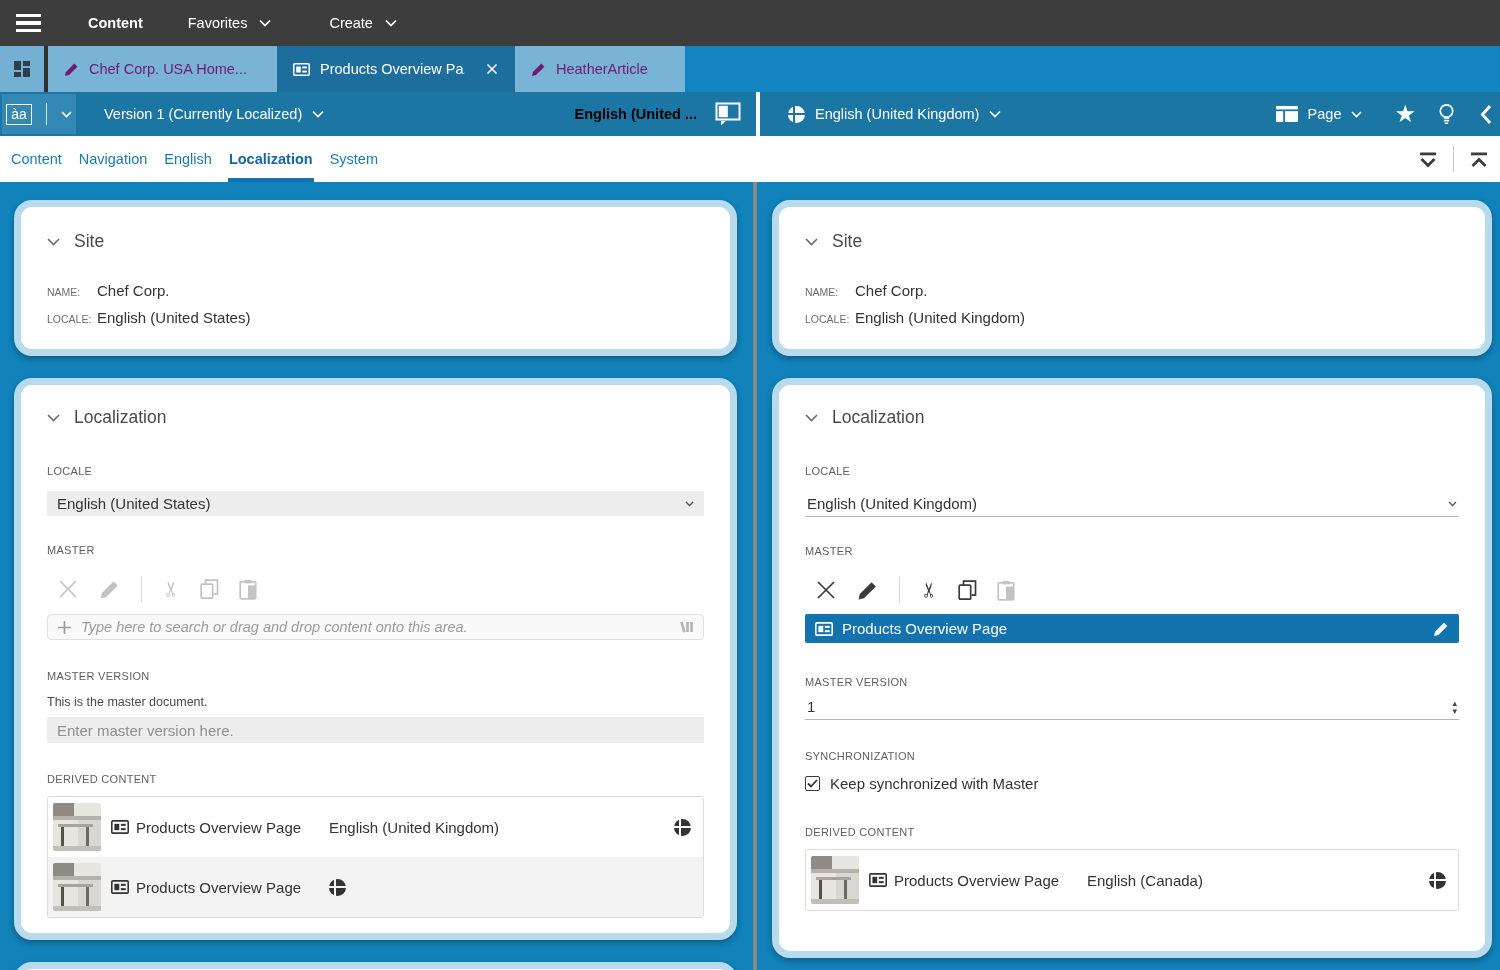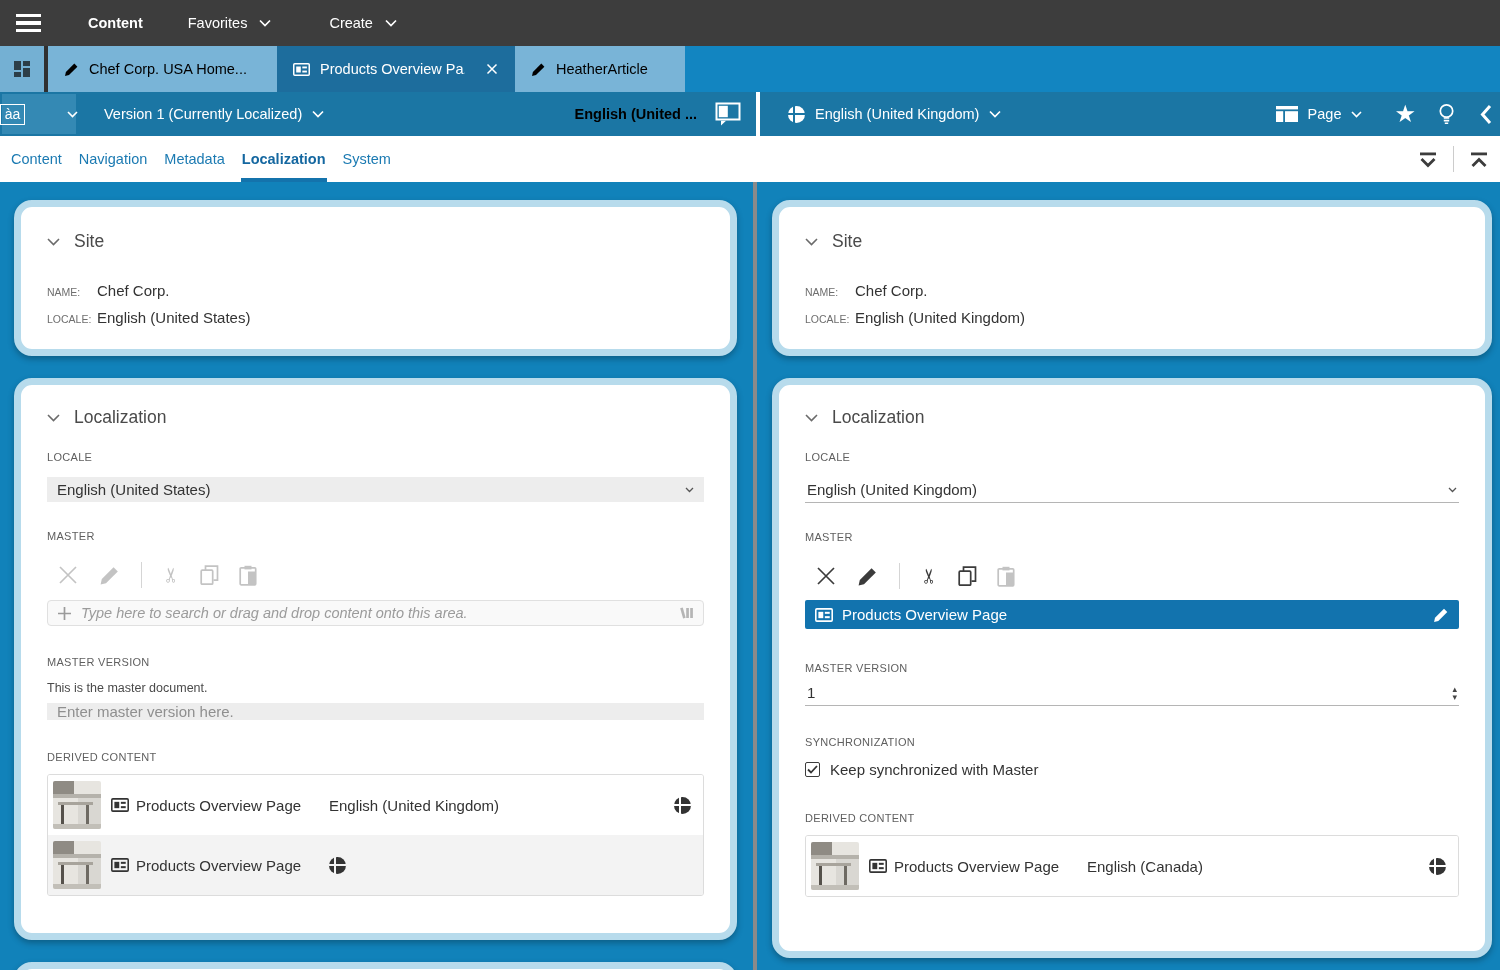--- a/index.html
+++ b/index.html
@@ -12,32 +12,32 @@
   .hamburger { width:56px; display:flex; flex-direction:column; gap:4px; align-items:center; cursor:pointer; }
   .hamburger span { display:block; width:25px; height:3.5px; background:#fff; }
   .menu-item { display:flex; align-items:center; gap:12px; font-size:14.5px; cursor:pointer; }
   .menu-item.bold { font-weight:bold; }
   .chev { display:inline-flex; }
 
   
   .tabrow { position:absolute; top:46px; left:0; right:0; height:46px; background:#1285c1; display:flex; }
   .tab-icon-cell { width:44px; background:#74b0d3; display:flex; align-items:center; justify-content:center; color:#2c3e48; cursor:pointer; }
   .tab-sep { width:4px; background:#303030; }
-  .tab { display:flex; align-items:center; gap:10px; padding:0 16px; font-size:14.5px; color:#000000; cursor:pointer; }
+  .tab { display:flex; align-items:center; gap:10px; padding:0 16px; font-size:14.5px; color:#701a75; cursor:pointer; }
   .tab.light { background:#79b4d7; }
   .tab.active { background:#1d6d9d; color:#fff; }
   .tab .close { margin-left:10px; display:inline-flex; }
   .tab-label { white-space:nowrap; overflow:hidden; }
 
   
   .toolbar { position:absolute; top:92px; left:0; right:0; height:44px; background:#1b76a4; display:flex; color:#fff; }
   .tb-left { width:756px; display:flex; align-items:center; }
   .tb-divider { width:4px; background:#fff; height:100%; }
   .tb-right { flex:1; display:flex; align-items:center; }
-  .aa-btn { margin-left:2px; height:40px; width:74px; background:#3489b4; display:flex; align-items:center; justify-content:center; gap:21px; cursor:pointer; }
+  .aa-btn { margin-left:2px; height:40px; width:74px; background:#3489b4; display:flex; align-items:center; justify-content:center; gap:14px; cursor:pointer; }
   .aa-box { border:1.5px solid #fff; padding:1px 4px 2px 4px; font-size:14px; line-height:16px; }
   .aa-sep { width:1px; height:22px; background:#cfe4ef; }
   .tb-label { font-size:14.5px; }
   .tb-group { display:flex; align-items:center; gap:10px; cursor:pointer; }
   .site-locale { font-weight:bold; color:#000000; font-size:14.5px; }
   .spacer { flex:1; }
   .tb-icon { display:inline-flex; align-items:center; justify-content:center; cursor:pointer; }
 
   .globe { width:17px; height:17px; border-radius:50%; background:currentColor; position:relative; flex:none; }
   .globe::before { content:''; position:absolute; left:0; right:0; top:7px; height:2.5px; background:var(--slit,#fff); }
@@ -65,42 +65,42 @@
 
   .card-header { display:flex; align-items:center; gap:14px; font-size:17.5px; color:#4a4a4a; cursor:pointer; }
   .card-header .hchev { color:#6b6b6b; display:inline-flex; }
 
   .kv { display:flex; align-items:baseline; margin-top:10px; }
   .kv .k { width:50px; font-size:10.5px; color:#6e6e6e; flex:none; }
   .kv .v { font-size:15px; color:#333; }
   .kv.first { margin-top:30px; }
 
   .flabel { font-size:11px; color:#5f5f5f; letter-spacing:.3px; }
-  .mt-label1 { margin-top:23px; }
+  .mt-label1 { margin-top:37px; }
 
   .select { margin-top:14px; height:25px; background:#ededed; display:flex; align-items:center; padding:0 10px; font-size:15px; color:#333; cursor:pointer; }
   .select .sel-chev { margin-left:auto; color:#555; display:inline-flex; }
   .select.underline { background:#fff; border-bottom:1px solid #b5b5b5; padding:0 2px; height:26px; }
 
   .icon-row { margin-top:18px; height:30px; display:flex; align-items:center; gap:20px; padding-left:10px; }
   .icon-row .vsep { width:1px; height:26px; background:#d5d5d5; margin:0 1px; }
   .ic { display:inline-flex; align-items:center; justify-content:center; cursor:pointer; }
   .ic.disabled { color:#c3c3c3 !important; cursor:default; }
   .ic.dark { color:#3b3b3b; }
   .scissors { font-size:20px; line-height:20px; transform:rotate(-90deg); font-family:"DejaVu Sans", sans-serif; }
 
   .drop-field { margin-top:10px; height:26px; border:1px solid #e0e0e0; background:#f9f9f9; border-radius:4px; display:flex; align-items:center; padding:0 9px; color:#999; }
   .drop-field input { flex:1; border:none; background:transparent; outline:none; font-size:14.5px; color:#555; margin-left:9px; font-family:"Liberation Sans", sans-serif; }
   .drop-field input::placeholder { font-style:italic; color:#9b9b9b; }
   .lib-icon { color:#b5b5b5; }
 
   .hint { margin-top:13px; font-size:12.5px; color:#4a4a4a; }
   .hint b { font-weight:bold; }
 
-  .text-input { margin-top:8px; height:17px; width:100%; background:#ededed; border:none; outline:none; padding:0 10px; font-size:15px; color:#333; font-family:"Liberation Sans", sans-serif; }
+  .text-input { margin-top:8px; height:26px; width:100%; background:#ededed; border:none; outline:none; padding:0 10px; font-size:15px; color:#333; font-family:"Liberation Sans", sans-serif; }
   .text-input::placeholder { color:#8f8f8f; }
 
   .num-field { margin-top:6px; height:26px; border-bottom:1px solid #b5b5b5; display:flex; align-items:center; }
   .num-field input { flex:1; border:none; outline:none; background:transparent; font-size:15px; color:#333; padding:0 2px; font-family:"Liberation Sans", sans-serif; }
   .spinner { display:flex; flex-direction:column; line-height:8px; font-size:9px; color:#444; cursor:pointer; margin-right:2px; }
 
   .sel-row { margin-top:9px; height:29px; background:#1273ae; border-radius:2px; display:flex; align-items:center; padding:0 10px; color:#fff; gap:9px; cursor:pointer; }
   .sel-row .sel-title { font-size:15px; }
   .sel-row .edit { margin-left:auto; display:inline-flex; cursor:pointer; }
 
@@ -269,21 +269,21 @@
   </div>
 
   <div class="subtabs">
     <div class="subtab">
         <span>Content</span>
       </div>
     <div class="subtab">
         <span>Navigation</span>
       </div>
     <div class="subtab">
-        <span>Metadata</span>
+        <span>English</span>
       </div>
     <div class="subtab active">
         <span>Localization</span>
       </div>
     <div class="subtab">
         <span>System</span>
       </div>
     <div class="subtab-icons">
       <span class="ic">
           <svg width="22" height="19" viewBox="0 0 22 19">

